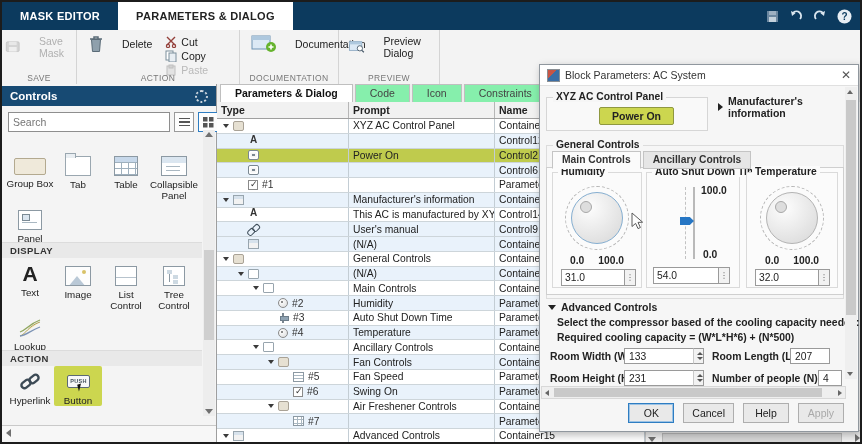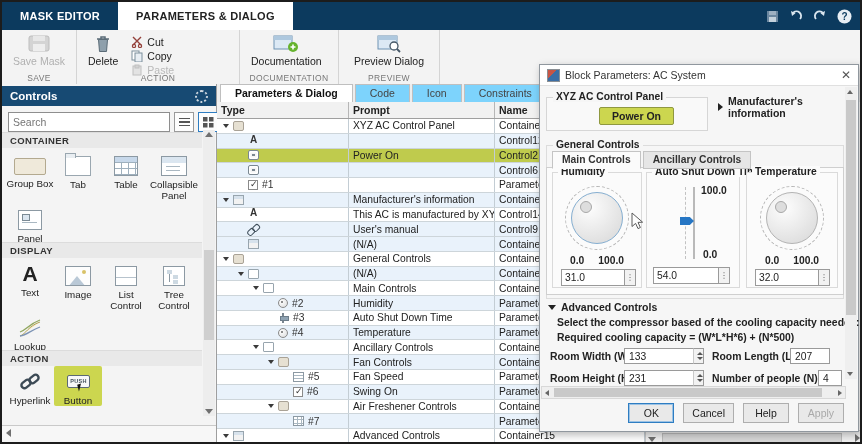--- a/index.html
+++ b/index.html
@@ -6,21 +6,21 @@
   .page{position:relative;width:862px;height:444px;box-sizing:border-box;border:2px solid #1c1c1c;background:#fff;overflow:hidden;font-size:11px;color:#222;}
   
   .tabbar{position:absolute;left:0;top:0;width:100%;height:28px;background:#0c3a5e;display:flex;align-items:stretch;}
   .rtab{padding:0 18px;display:flex;align-items:center;color:#fff;font-weight:bold;font-size:11px;letter-spacing:.3px;}
   .rtab.active{background:#fff;color:#222;}
   .topicons{position:absolute;right:8px;top:0;height:28px;display:flex;align-items:center;gap:10px;}
   .topicons svg{display:block}
   .toolbar{position:absolute;left:0;top:28px;width:100%;height:54px;background:#f3f3f3;border-bottom:1px solid #c9c9c9;display:flex;}
   .rsec{position:relative;border-right:1px solid #d4d4d4;padding:3px 6px 12px 6px;display:flex;gap:8px;align-items:flex-start;}
   .rsec-label{position:absolute;left:0;right:0;bottom:1px;text-align:center;font-size:8.5px;color:#777;letter-spacing:.4px;}
-  .bigbtn{display:flex;flex-direction:column;align-items:center;gap:2px;padding:2px 5px;font-size:10.5px;}
+  .bigbtn{display:flex;flex-direction:row;align-items:center;gap:18px;padding:2px 5px;font-size:10.5px;}
   .bigbtn.dis{color:#b0b0b0;}
   .stack{display:flex;flex-direction:column;justify-content:center;gap:1px;padding-top:2px;}
   .mini{display:flex;align-items:center;gap:4px;font-size:10.5px;height:13px;}
   .mini.dis{color:#b9b9b9;}
   
   .lpanel{position:absolute;left:0;top:82px;width:215px;height:360px;background:#f4f4f4;border-right:1px solid #9e9e9e;box-sizing:border-box;}
   .lp-head{position:absolute;left:0;top:2px;width:100%;height:20px;background:#174a73;color:#fff;display:flex;align-items:center;padding:0 8px;box-sizing:border-box;font-weight:bold;font-size:11.5px;}
   .gear{margin-left:auto;width:9px;height:9px;border:2px dotted #cfd8e0;border-radius:50%;}
   .srow{position:absolute;left:6px;top:28px;display:flex;gap:4px;align-items:center;}
   .sinput{width:152px;height:18px;border:1px solid #8e8e8e;font-size:10.5px;padding:0 4px;background:#fff;font-family:"Liberation Sans",sans-serif;}
@@ -54,21 +54,21 @@
   .g-img::before{content:"";position:absolute;left:2px;bottom:-2px;border-left:9px solid transparent;border-right:9px solid transparent;border-bottom:11px solid #b9c8d6;}
   .g-img::after{content:"";position:absolute;right:4px;top:3px;width:4px;height:4px;border-radius:50%;background:#d8c268;}
   .g-list{width:20px;height:18px;border:1px solid #8c99a3;background:repeating-linear-gradient(#fff 0 4.5px,#b7c3cd 4.5px 5.5px);margin-top:2px;}
   .g-tree{width:20px;height:18px;border:1px solid #8c99a3;background:#fff;position:relative;margin-top:2px;}
   .g-tree::before{content:"";position:absolute;left:3px;top:3px;width:5px;height:4px;background:#cdd9e2;box-shadow:6px 5px #cdd9e2,6px 10px #cdd9e2;}
   .g-tree::after{content:"";position:absolute;left:5px;top:7px;width:1px;height:8px;background:#8c99a3;}
   .cursor-mini{width:0;height:0;border-left:4px solid #111;border-bottom:7px solid transparent;transform:rotate(-15deg);}
   
   .mpanel{position:absolute;left:215px;top:82px;width:645px;height:360px;background:#fff;}
   .mtabs{position:absolute;left:0;top:0;height:18px;display:flex;align-items:flex-end;width:100%;background:#ededed;border-bottom:1px solid #bfbfbf;}
-  .mtab{height:17px;line-height:17px;padding:0 14px;font-size:10.5px;background:#7dd3fc;border:1px solid #bfbfbf;border-bottom:none;margin-right:2px;color:#444;}
+  .mtab{height:17px;line-height:17px;padding:0 14px;font-size:10.5px;background:#86efac;border:1px solid #bfbfbf;border-bottom:none;margin-right:2px;color:#444;}
   .mtab.active{background:#fff;color:#111;font-weight:bold;}
   .thead{position:absolute;left:0;top:18px;width:428px;height:17px;display:grid;grid-template-columns:132px 146px 150px;background:#f1f1f1;border-bottom:1px solid #9f9f9f;box-sizing:border-box;font-weight:bold;}
   .thead div{padding:2px 4px;border-right:1px solid #b6b6b6;font-size:10.5px;}
   .rows{position:absolute;left:0;top:35px;width:428px;height:325px;display:flex;flex-direction:column;}
   .trow{flex:1;display:grid;grid-template-columns:132px 146px 150px;border-bottom:1px solid #cdd5da;box-sizing:border-box;background:#fff;align-items:center;min-height:0;}
   .trow.b{background:#e9f2fb;}
   .trow.y{background:#bfcb4d;}
   .trow>div{height:100%;display:flex;align-items:center;padding:0 4px;border-right:1px solid #c3cdd4;box-sizing:border-box;overflow:hidden;white-space:nowrap;font-size:10.3px;}
   .car{width:0;height:0;border-left:3.5px solid transparent;border-right:3.5px solid transparent;border-top:4.5px solid #3a3a3a;margin-right:4px;flex:none;}
   .car.h{visibility:hidden;}
@@ -267,21 +267,20 @@
     <div class="srow">
       <input class="sinput" placeholder="Search" style="">
       <span class="vbtn">
           <span class="lines"></span>
         </span>
       <span class="vbtn sel">
           <span class="grid4"></span>
         </span>
     </div>
 
-    <div class="sechead" style="top:48px">CONTAINER</div>
     <div class="cellgrid" style="top:64px">
       <div class="cell">
           <span class="g-box"></span>
           <span>Group Box</span>
         </div>
       <div class="cell">
           <span class="g-tab"></span>
           <span>Tab</span>
         </div>
       <div class="cell">

